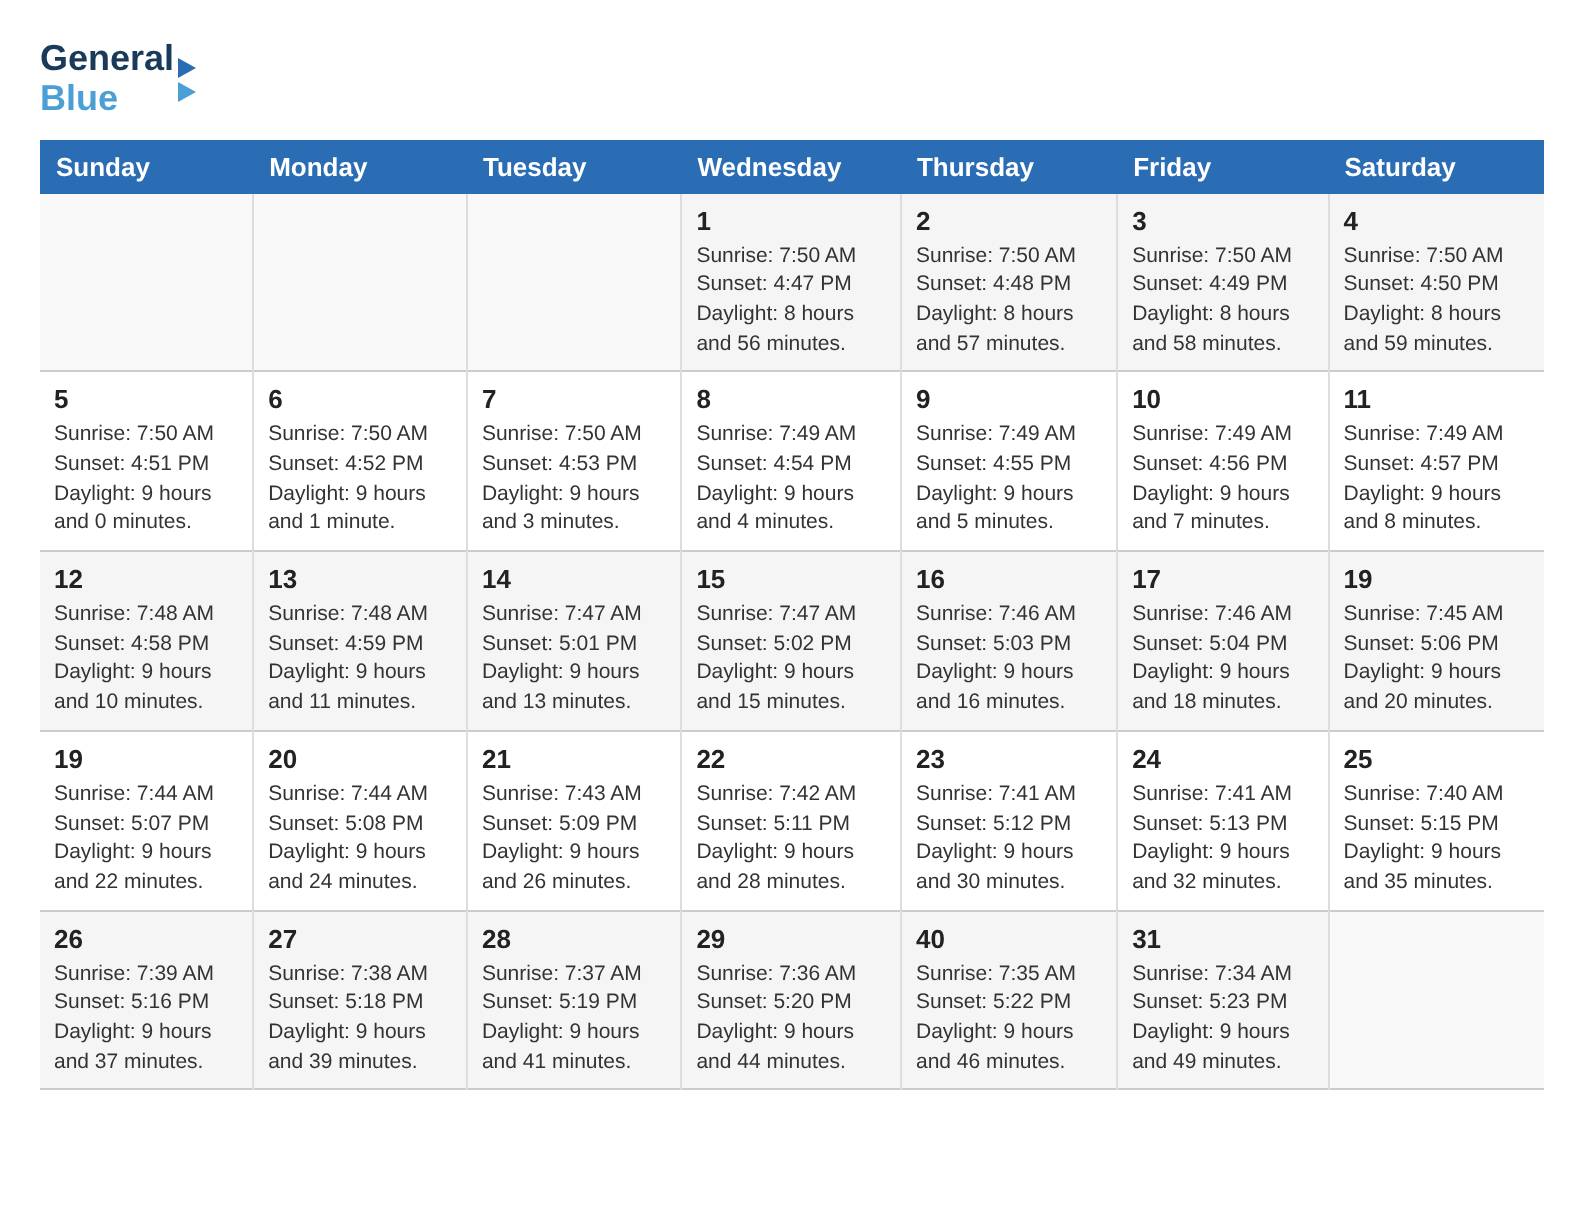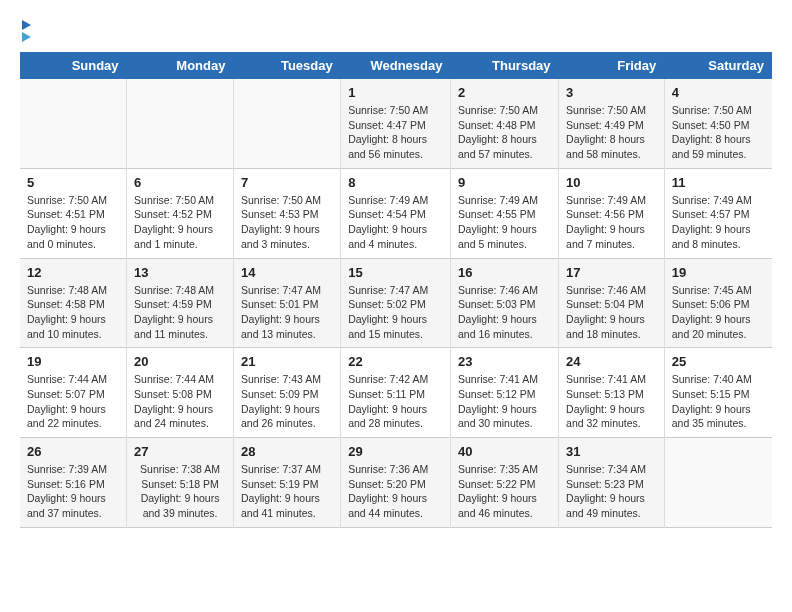--- a/index.html
+++ b/index.html
@@ -42,21 +42,21 @@
       color: #444;
     }
     table {
       width: 100%;
       border-collapse: collapse;
       font-size: 11px;
     }
     thead tr th {
       background-color: #2a6db5;
       color: #fff;
-      text-align: right;
+      text-align: left;
       padding: 6px 8px;
       font-size: 13px;
       font-weight: bold;
     }
     tbody tr {
       border-bottom: 1px solid #ccc;
     }
     tbody tr:nth-child(odd) {
       background-color: #f5f5f5;
     }
@@ -83,20 +83,21 @@
     }
     .empty { background: #f9f9f9; }
   </style>
 </head>
 <body>
 
 <div class="header">
   <div class="logo">
     <div>
       <div style="display:flex;align-items:center;">
+        <span class="logo-text">General<br><span>Blue</span></span>
         <div style="display:flex;flex-direction:column;margin-left:2px;">
           <div style="width:0;height:0;border-style:solid;border-width:5px 0 5px 9px;border-color:transparent transparent transparent #2a6db5;margin-bottom:2px;"></div>
           <div style="width:0;height:0;border-style:solid;border-width:5px 0 5px 9px;border-color:transparent transparent transparent #4a9fd4;"></div>
         </div>
       </div>
     </div>
   </div>
   <div class="title-section">
     <div class="month-title"></div>
     <div class="subtitle"></div>
@@ -279,21 +280,21 @@
       </tr>
       <tr>
         <td>
           <div class="day-num">26</div>
           <div class="day-info" style="white-space: pre-line;">Sunrise: 7:39 AM
 Sunset: 5:16 PM
 Daylight: 9 hours and 37 minutes.</div>
         </td>
         <td>
           <div class="day-num">27</div>
-          <div class="day-info" style="white-space: pre-line; text-align: center;">Sunrise: 7:38 AM
+          <div class="day-info" style="white-space: pre-line;">Sunrise: 7:38 AM
 Sunset: 5:18 PM
 Daylight: 9 hours and 39 minutes.</div>
         </td>
         <td>
           <div class="day-num">28</div>
           <div class="day-info" style="white-space: pre-line;">Sunrise: 7:37 AM
 Sunset: 5:19 PM
 Daylight: 9 hours and 41 minutes.</div>
         </td>
         <td>

